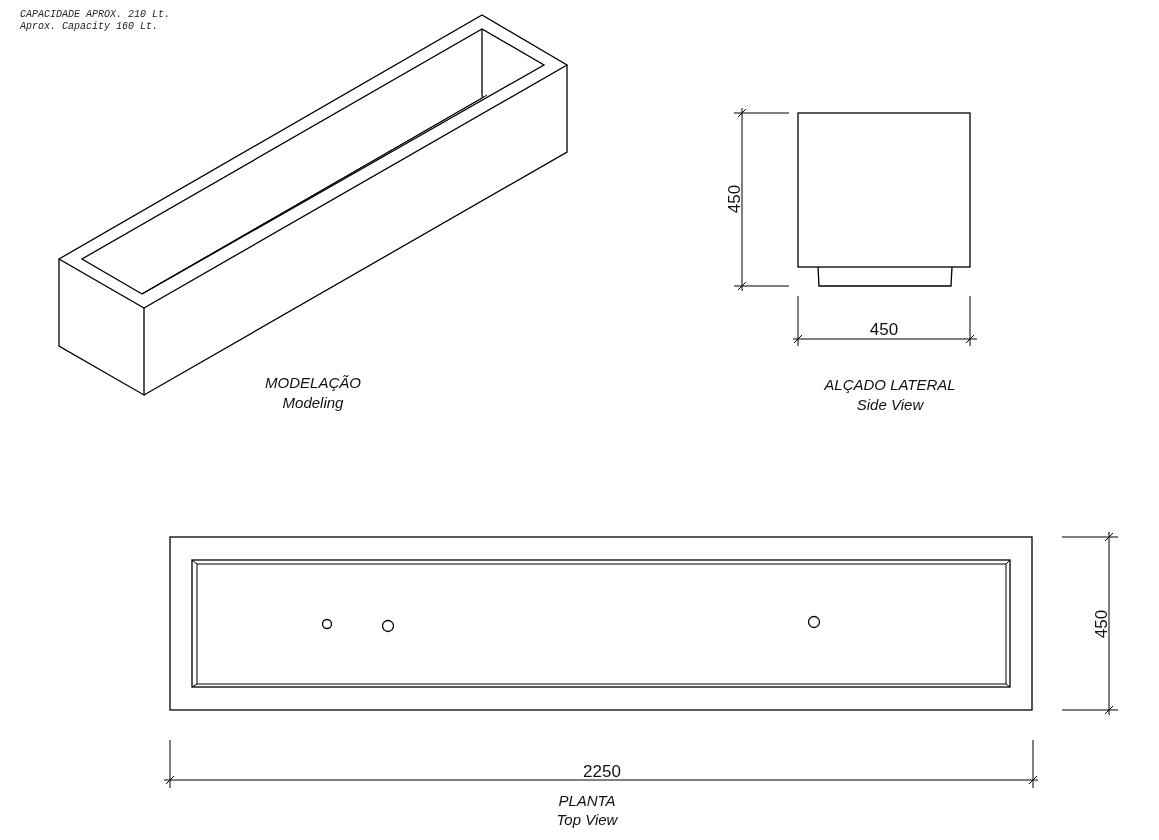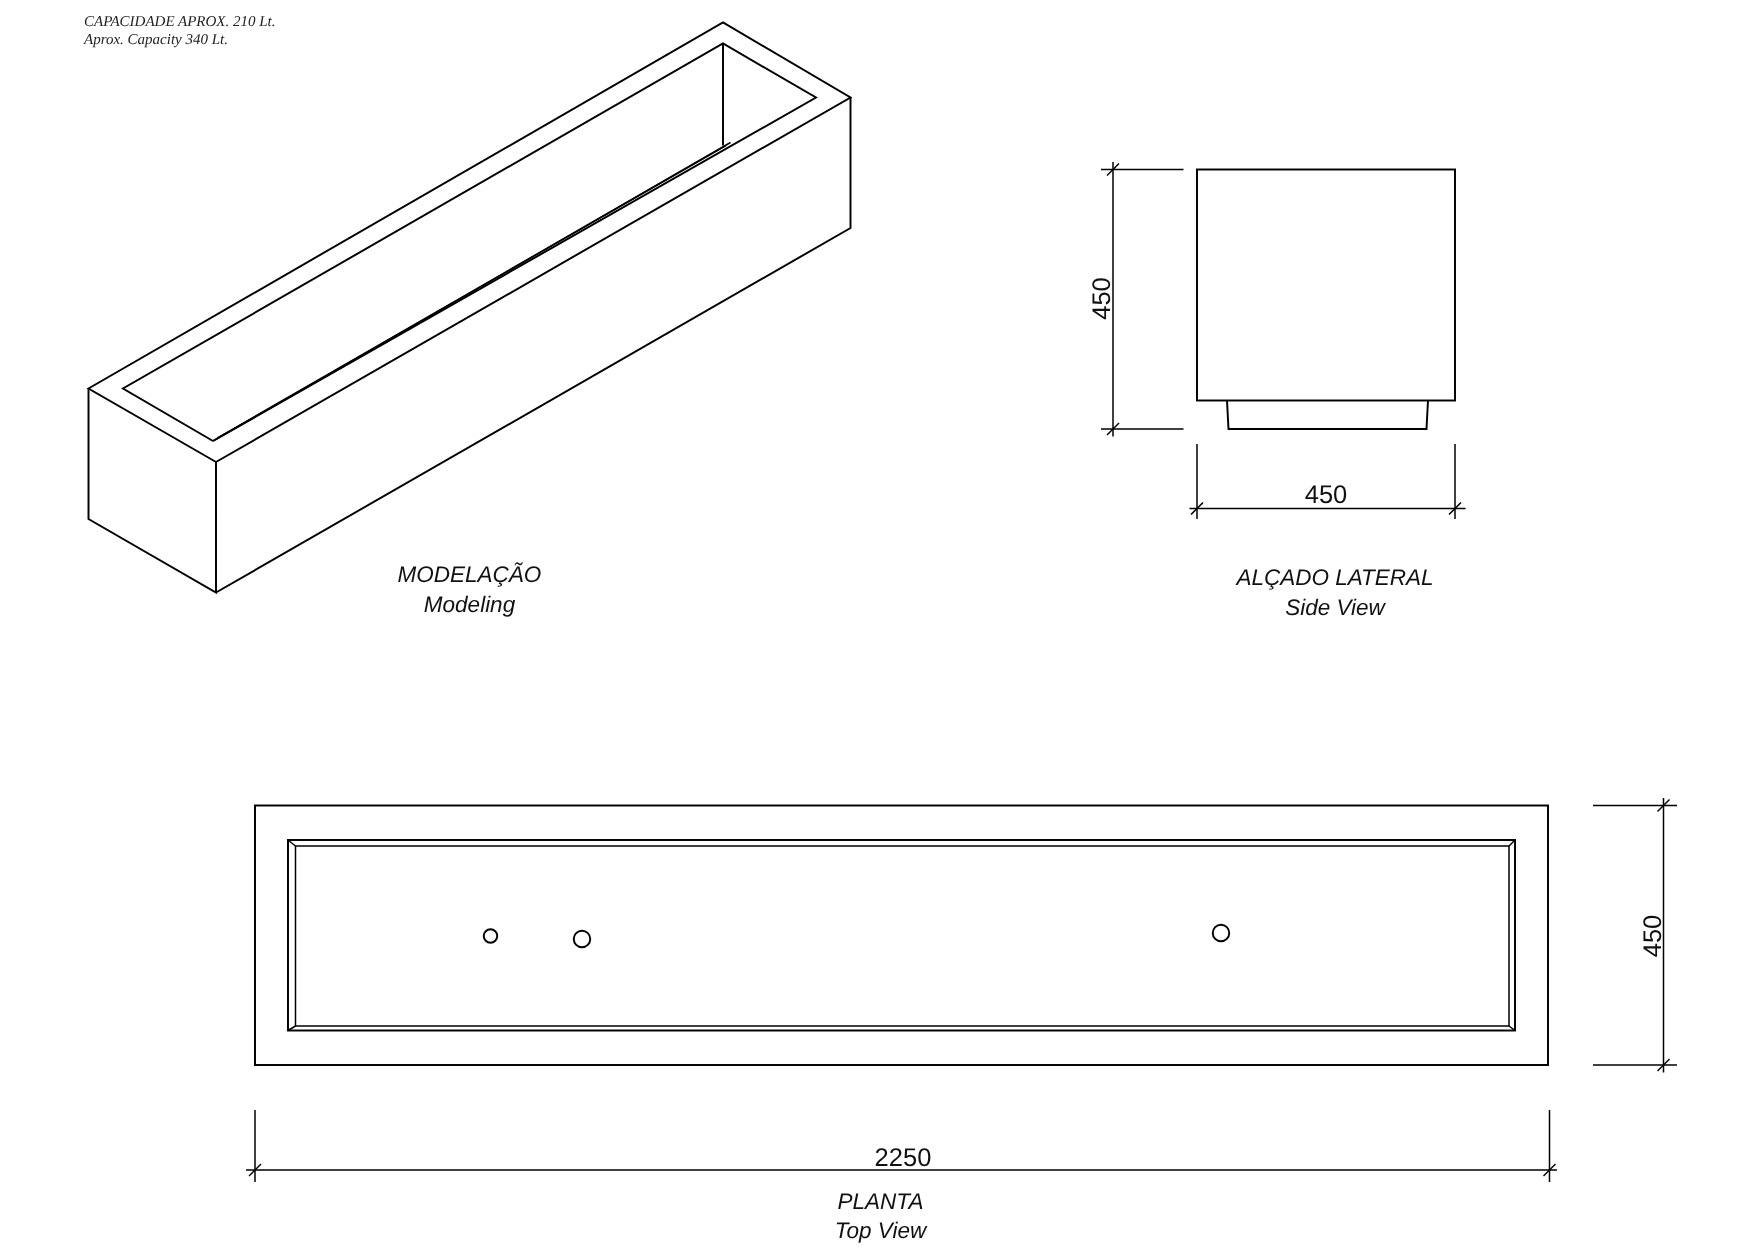--- a/index.html
+++ b/index.html
@@ -2,28 +2,28 @@
 <html><head>
 <meta charset="utf-8">
 <style>
   html, body { margin: 0; padding: 0; background: #ffffff; }
   body { width: 1159px; height: 840px; position: relative; overflow: hidden; }
   svg { position: absolute; left: 0; top: 0; }
   .ln { stroke: #000; stroke-width: 1.3; fill: none; stroke-linejoin: miter; }
   .thin { stroke: #000; stroke-width: 1; fill: none; }
   .lbl { font-family: "Liberation Sans", sans-serif; fill: #111; }
   .it { font-style: italic; }
-  .note { position: absolute; left: 20px; top: 9px; font-family: Liberation Serif, serif; font-style: italic; font-size: 10px; line-height: 12px; color: #222; margin-left: 36px; }
+  .note { position: absolute; left: 20px; top: 9px; font-family: Liberation Mono, monospace; font-style: italic; font-size: 10px; line-height: 12px; color: #222; }
 </style>
 </head>
 <body>
 
 <div class="note">
   <div>CAPACIDADE APROX. 210 Lt.</div>
-  <div>Aprox. Capacity 340 Lt.</div>
+  <div>Aprox. Capacity 160 Lt.</div>
 </div>
 
 <svg width="1159" height="840" viewBox="0 0 1159 840">
 
   <g>
 
     <polygon class="ln" points="59,259 482,15 567,65 144,308"></polygon>
 
     <polyline class="ln" points="142,294 82,259 482,29 544,65 142,294"></polyline>
 

